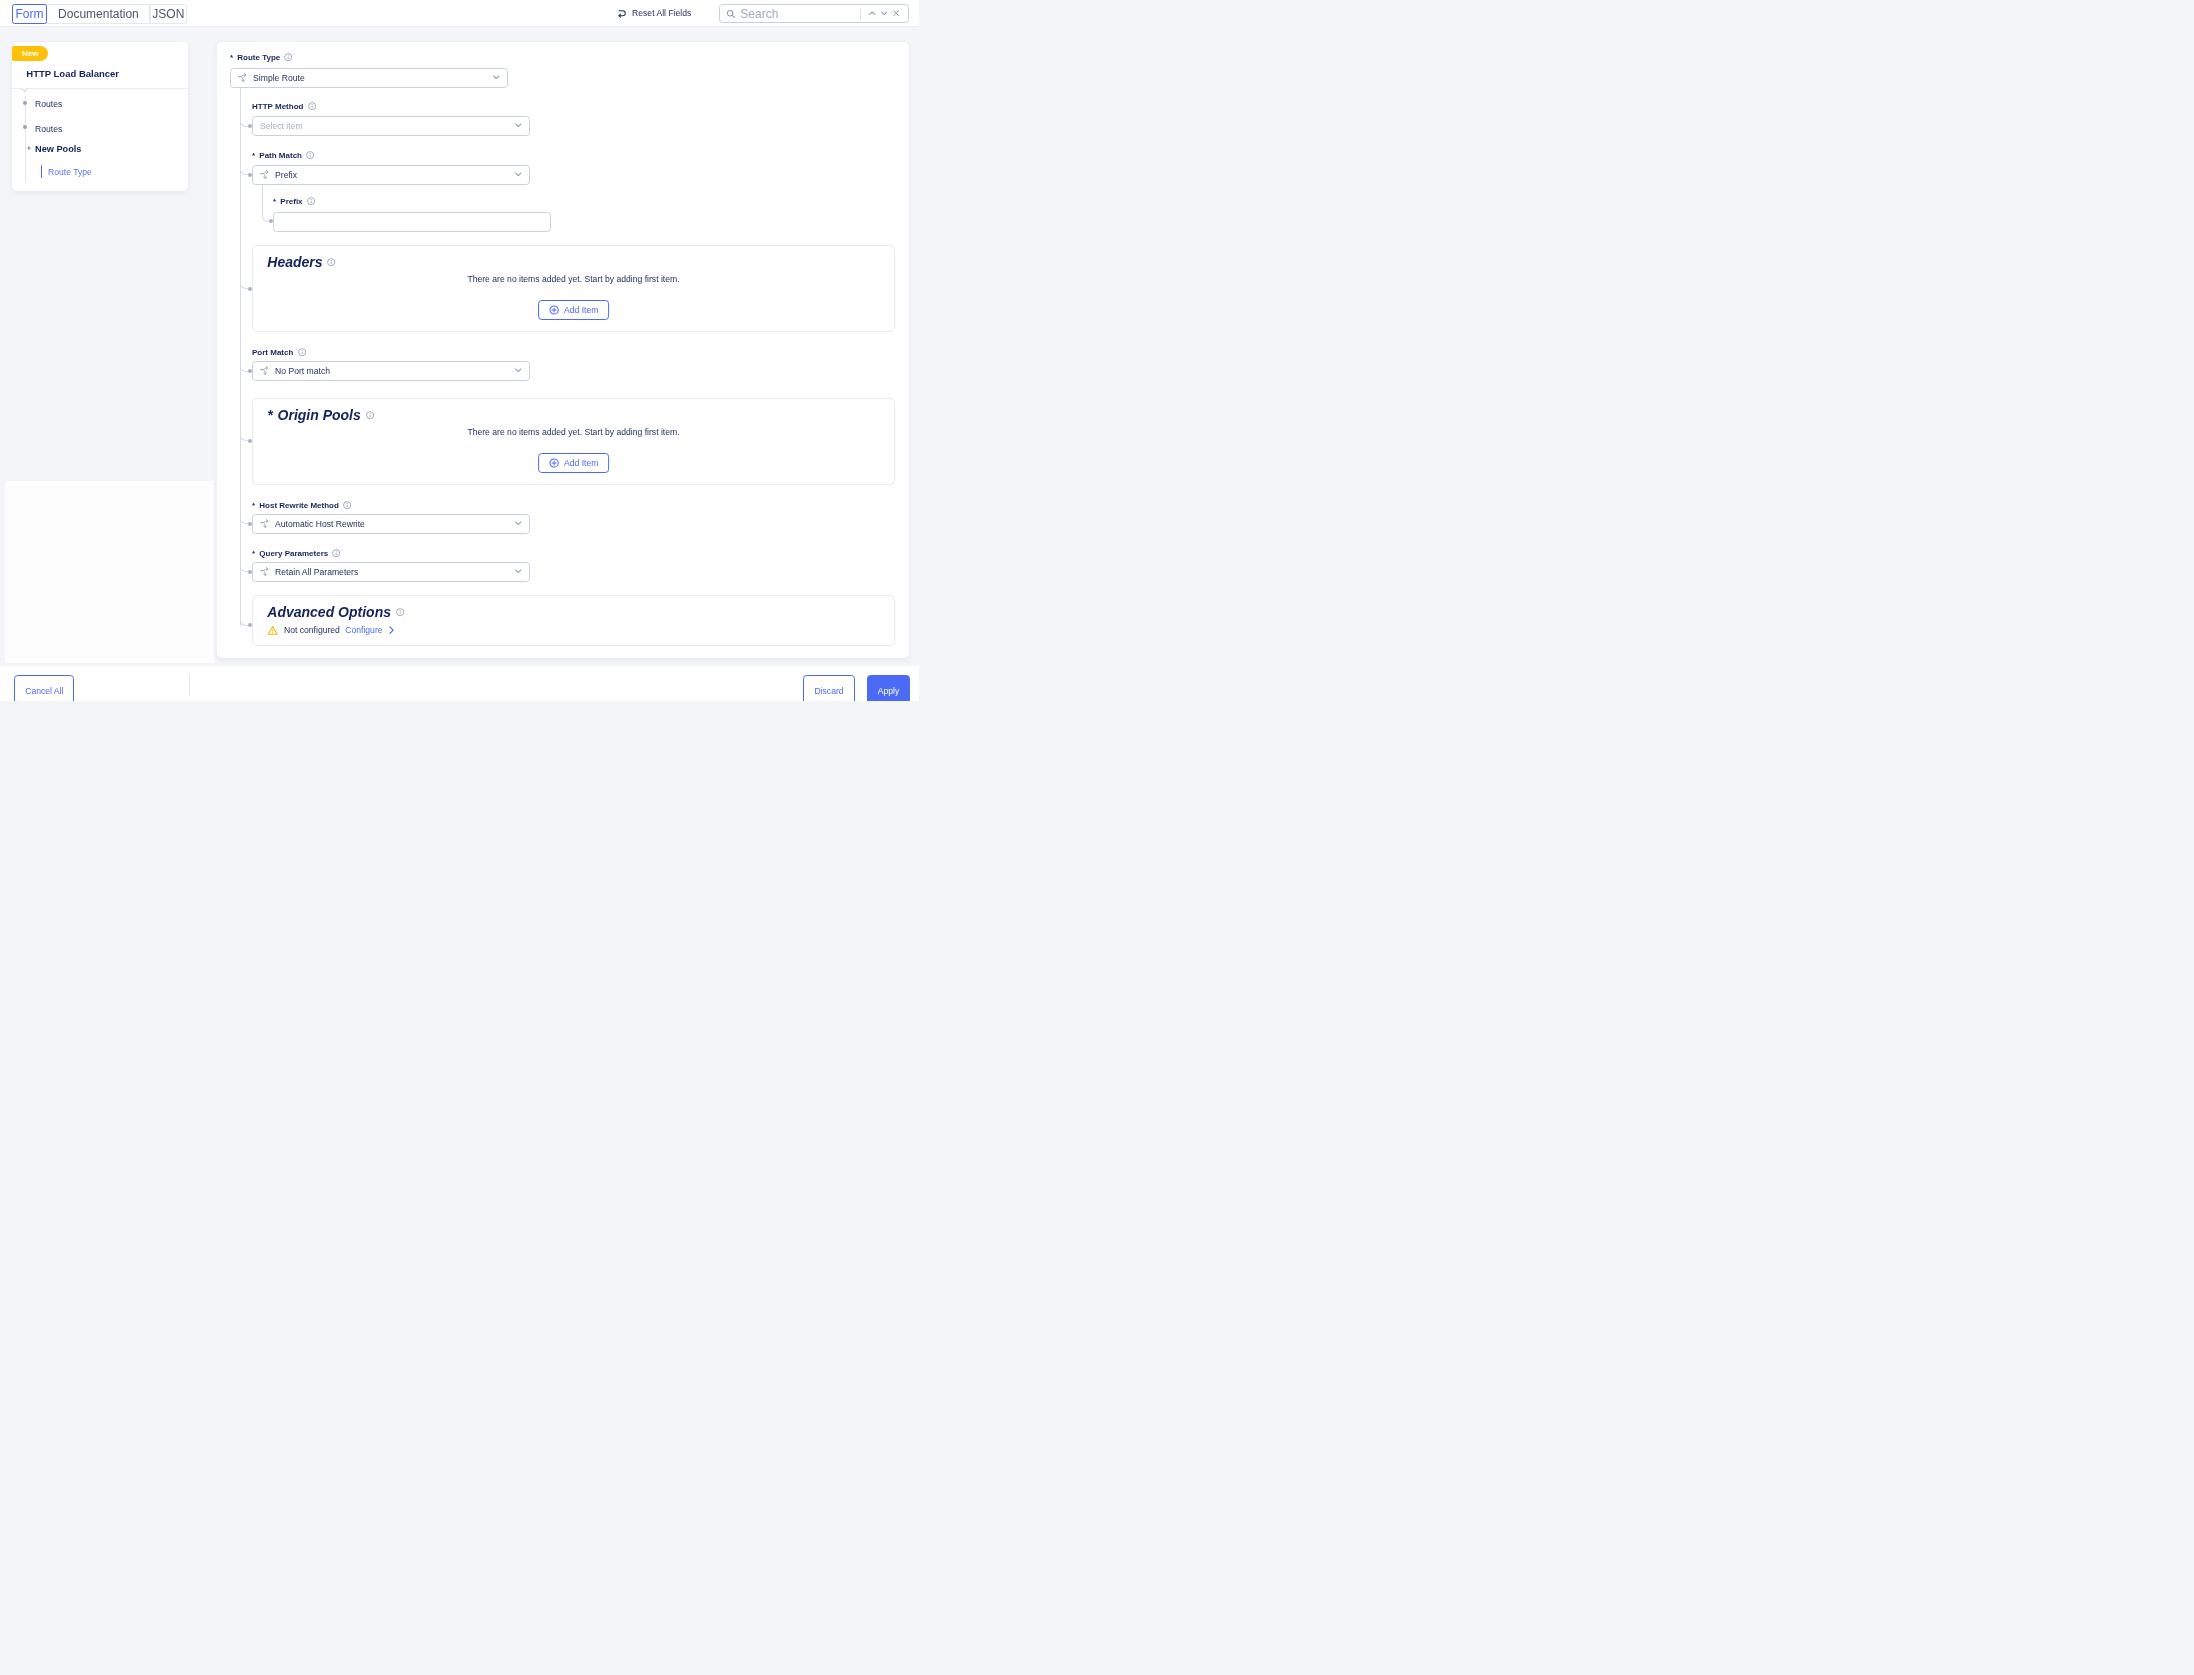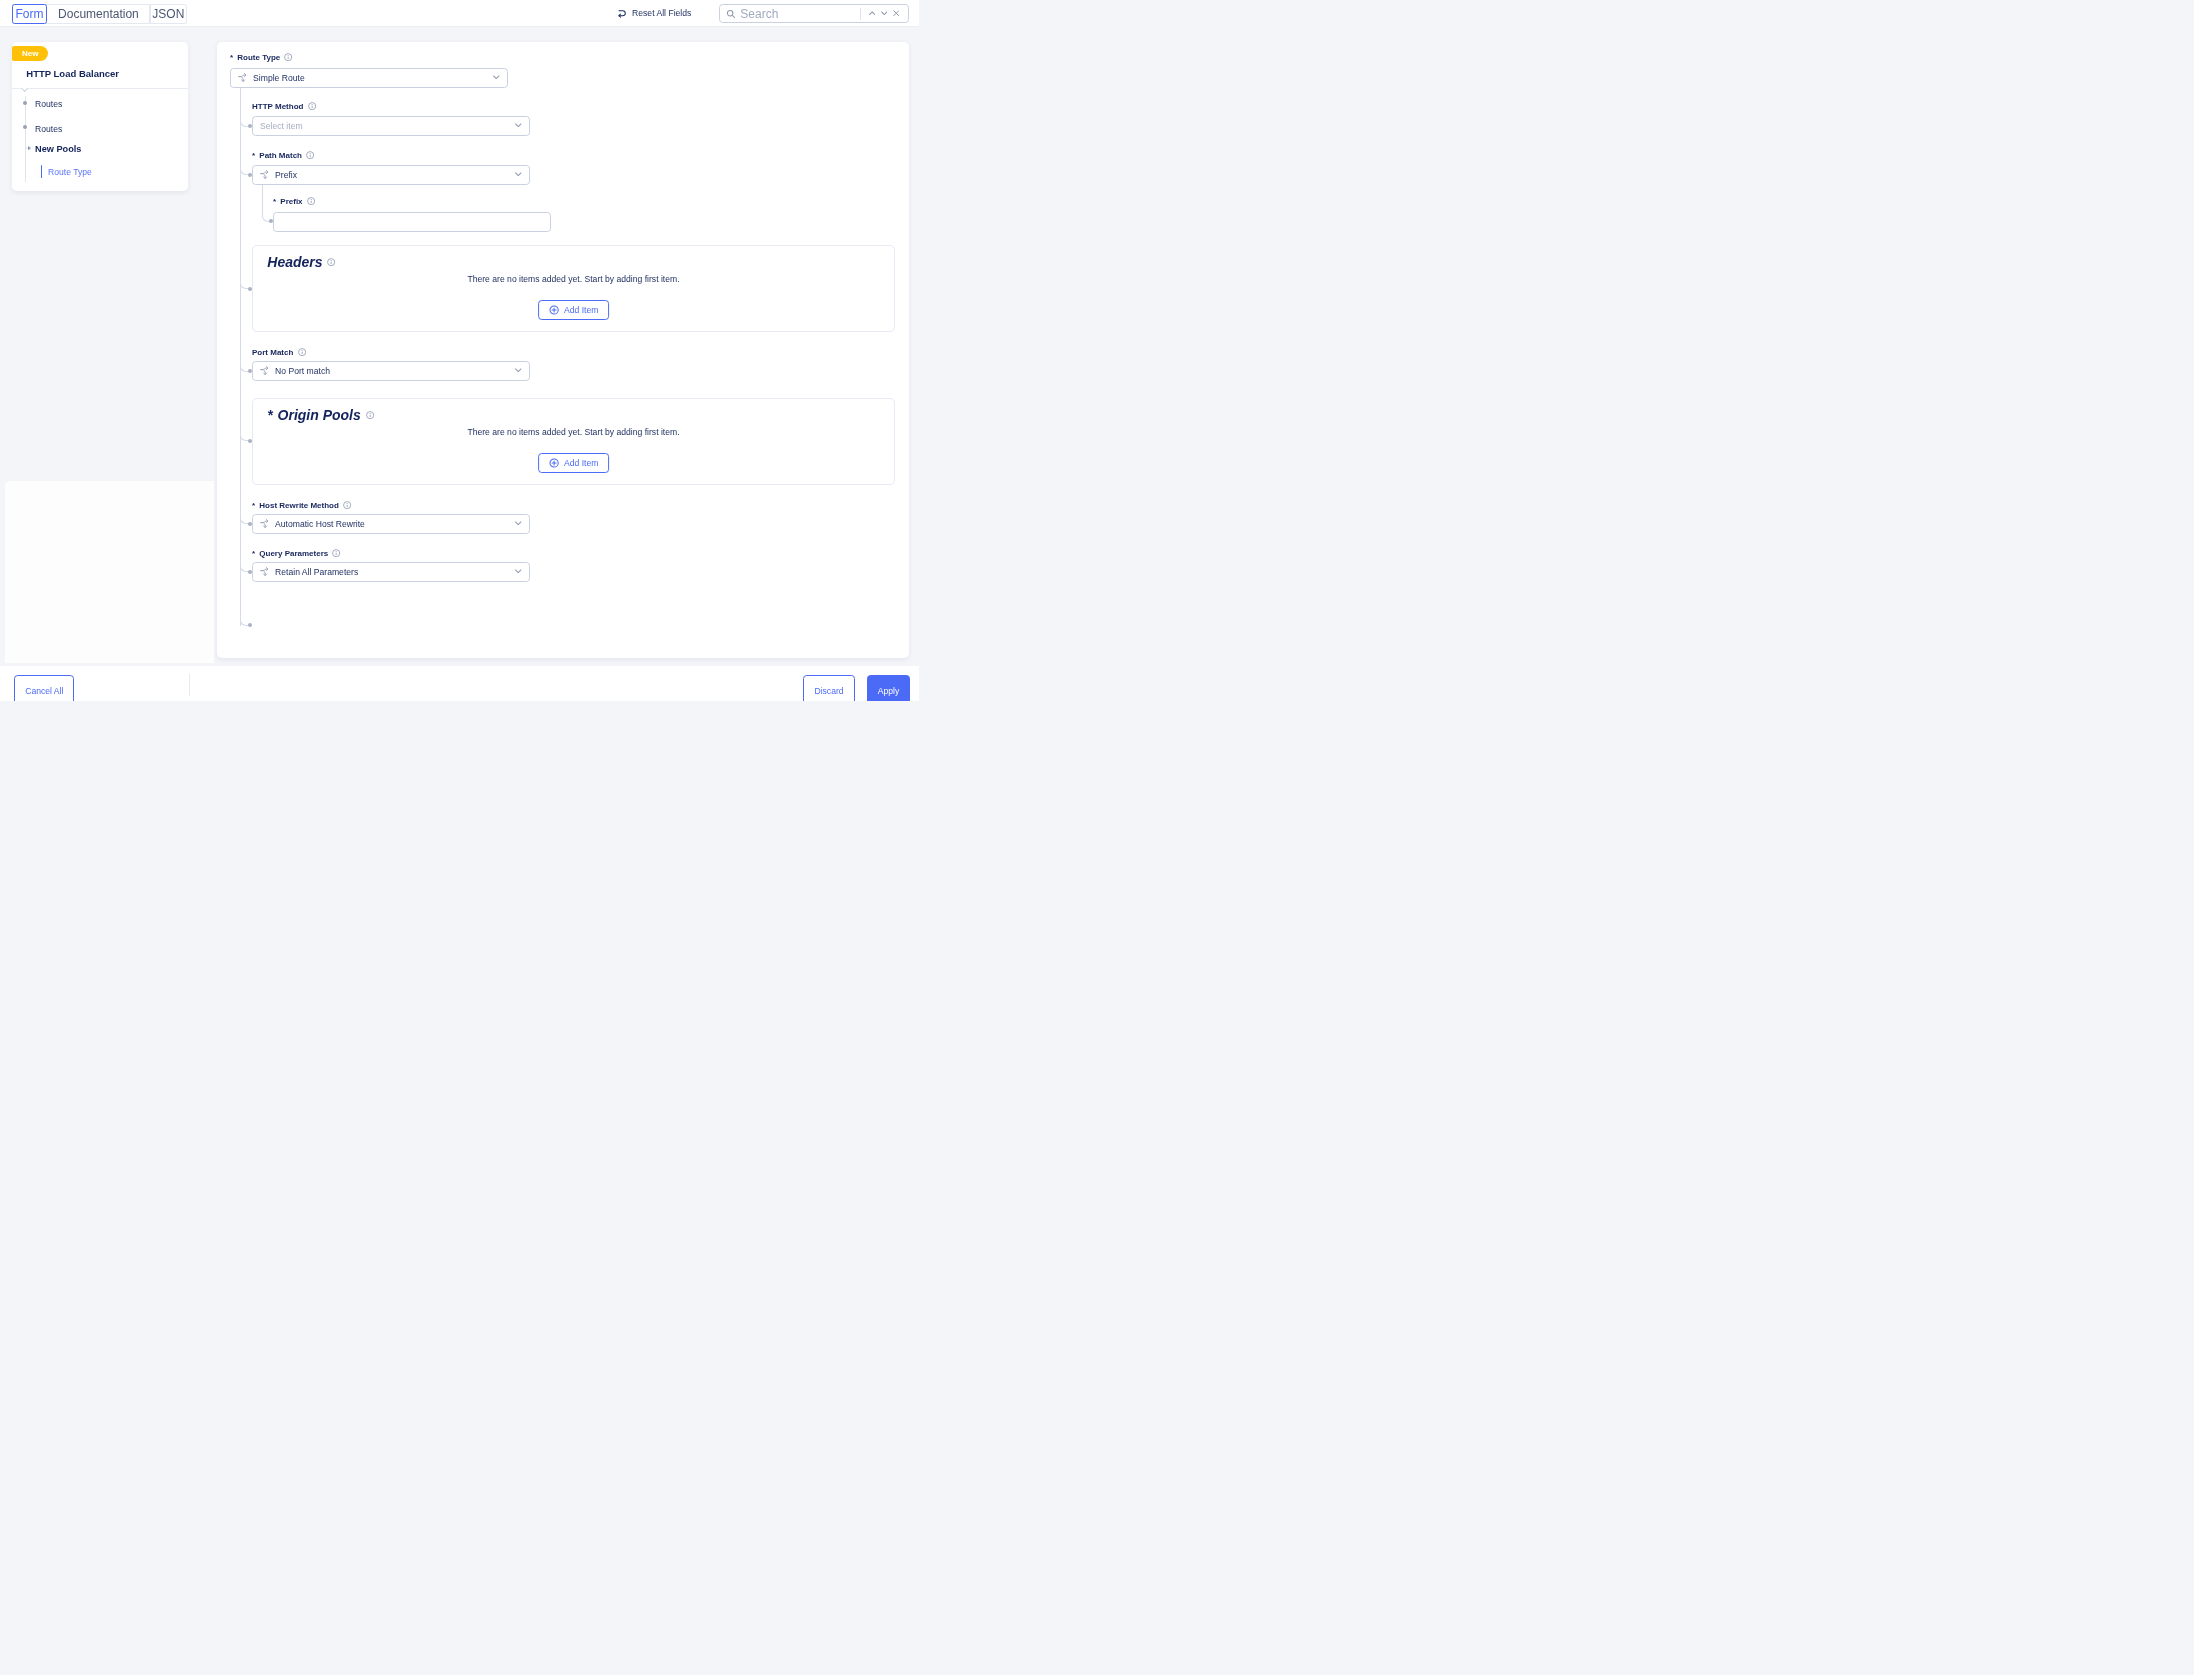--- a/index.html
+++ b/index.html
@@ -395,20 +395,44 @@
           </svg>
         </span>
       <span class="val">Retain All Parameters</span>
       <span class="chev">
           <svg width="6.5" height="4.8" viewBox="0 0 11 8">
             <use href="#i-chevdown"></use>
           </svg>
         </span>
     </div>
 
+    <div class="group-card" style="top:553px; height:51px;">
+      <div class="group-title">
+        <span>Advanced Options</span>
+        <span>
+            <svg width="8.3" height="8.3" viewBox="0 0 14 14">
+              <use href="#i-info"></use>
+            </svg>
+          </span>
+      </div>
+      <div class="adv-row">
+        <span>
+            <svg width="11.3" height="10.7" viewBox="0 0 19 18">
+              <use href="#i-warn"></use>
+            </svg>
+          </span>
+        <span>Not configured</span>
+        <span class="adv-link">Configure</span>
+        <span style="margin-left:1.2px; margin-top:1.2px;">
+            <svg width="5.4" height="8.3" viewBox="0 0 9 14">
+              <use href="#i-chevright"></use>
+            </svg>
+          </span>
+      </div>
+    </div>
   </div>
 
   <div class="footer">
     <button class="btn outline btn-cancel">
         <span>Cancel All</span>
       </button>
     <div class="footer-div"></div>
     <button class="btn outline btn-discard">
         <span>Discard</span>
       </button>

